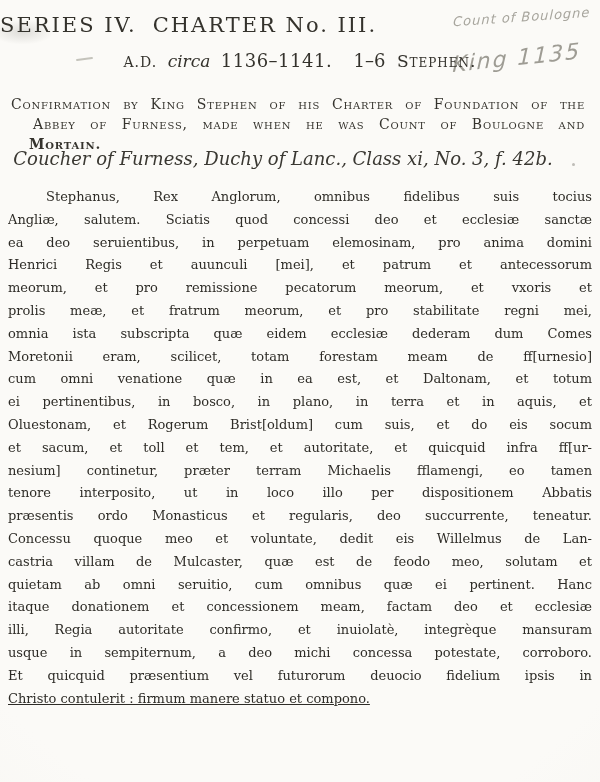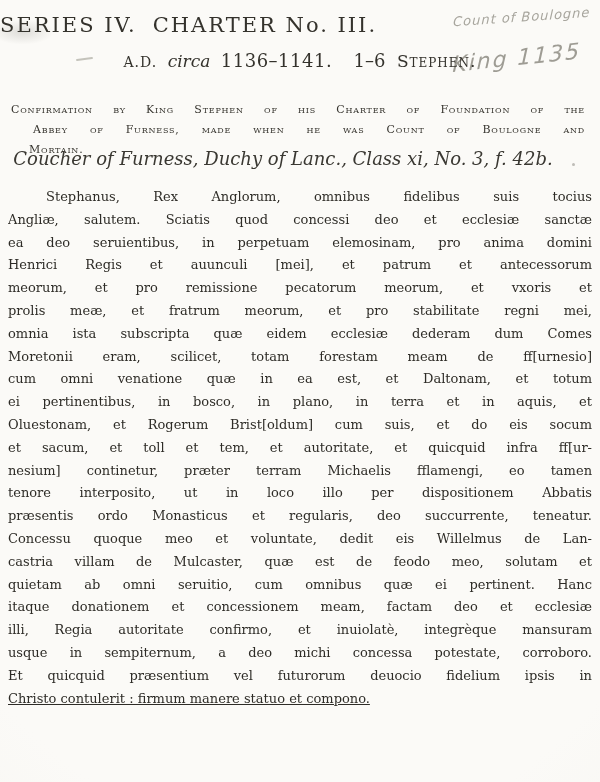--- a/index.html
+++ b/index.html
@@ -55,27 +55,27 @@
   }
   .annotation-2 {
     position: absolute; top: 44px; left: 452px; width: 150px;
     font-family: "DejaVu Sans", "Liberation Sans", sans-serif;
     font-style: italic; font-size: 22px; color: #9e9c94;
     letter-spacing: 2px; transform: rotate(-6deg) skewX(-8deg);
     white-space: nowrap;
   }
 
   .heading {
-    position: absolute; top: 100px; left: 11px; width: 574px;
-    font-variant: small-caps; font-size: 11px; line-height: 20px;
+    position: absolute; top: 94px; left: 11px; width: 574px;
+    font-variant: small-caps; font-size: 14px; line-height: 20px;
     letter-spacing: 0.8px; word-spacing: 4px; color: #35332d;
   }
   .heading .h-line { text-align: justify; text-align-last: justify; }
   .heading .h-line.h2 { padding-left: 22px; }
-  .heading .h-line.h3 { padding-left: 18px; text-align: left; text-align-last: left; }
+  .heading .h-line.h3 { padding-left: 18px; text-align: left; text-align-last: left; font-weight: bold; }
 
   .source-line {
     position: absolute; top: 148px; left: 0; width: 566px;
     text-align: center; font-style: italic; font-size: 18px;
     color: #3a3832; white-space: nowrap;
   }
 
   .body-text {
     position: absolute; top: 186px; left: 8px; width: 584px;
     font-size: 13px; line-height: 22.8px; color: #2e2c27;

